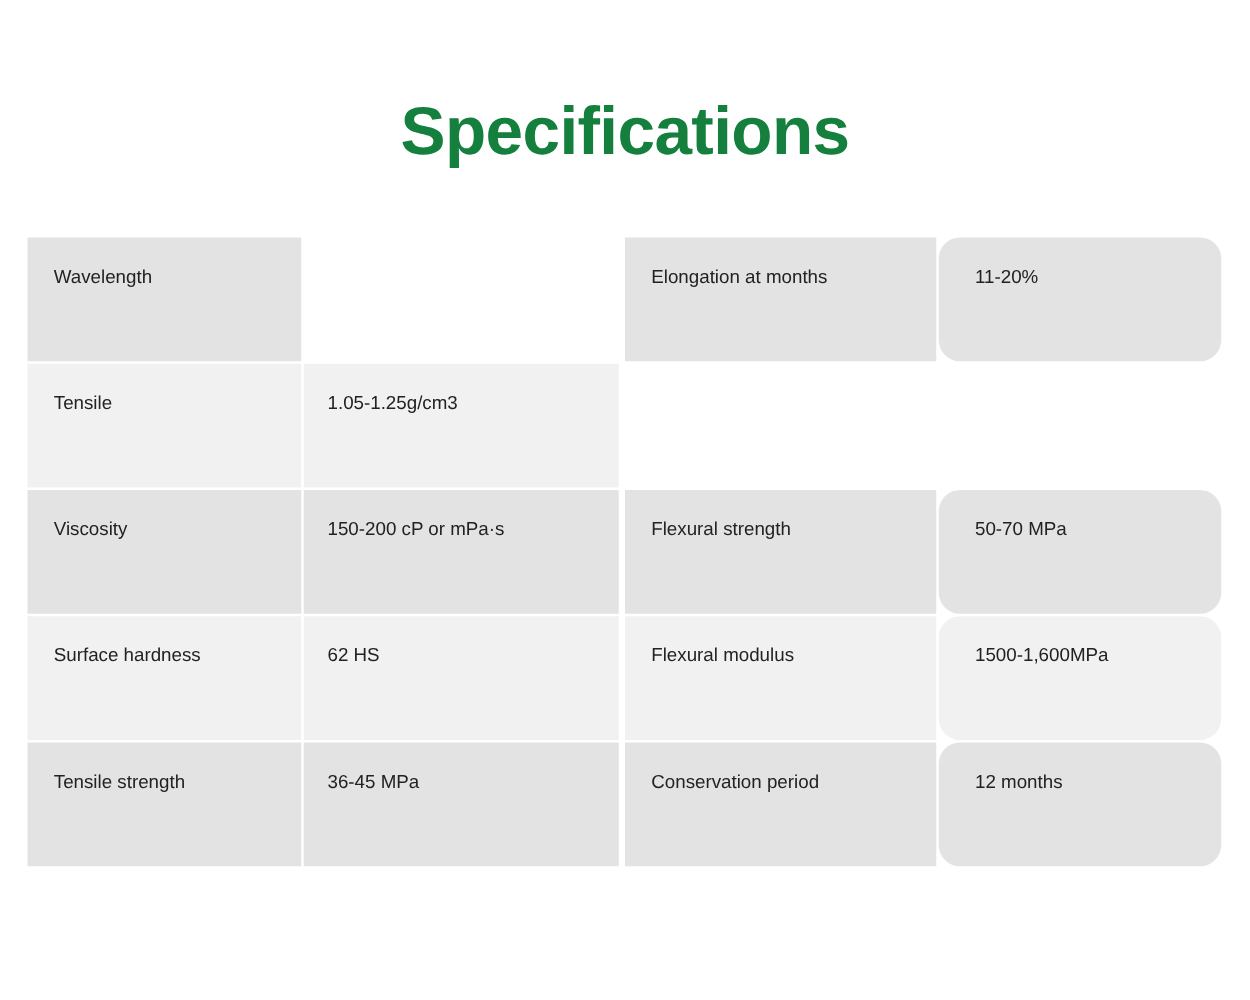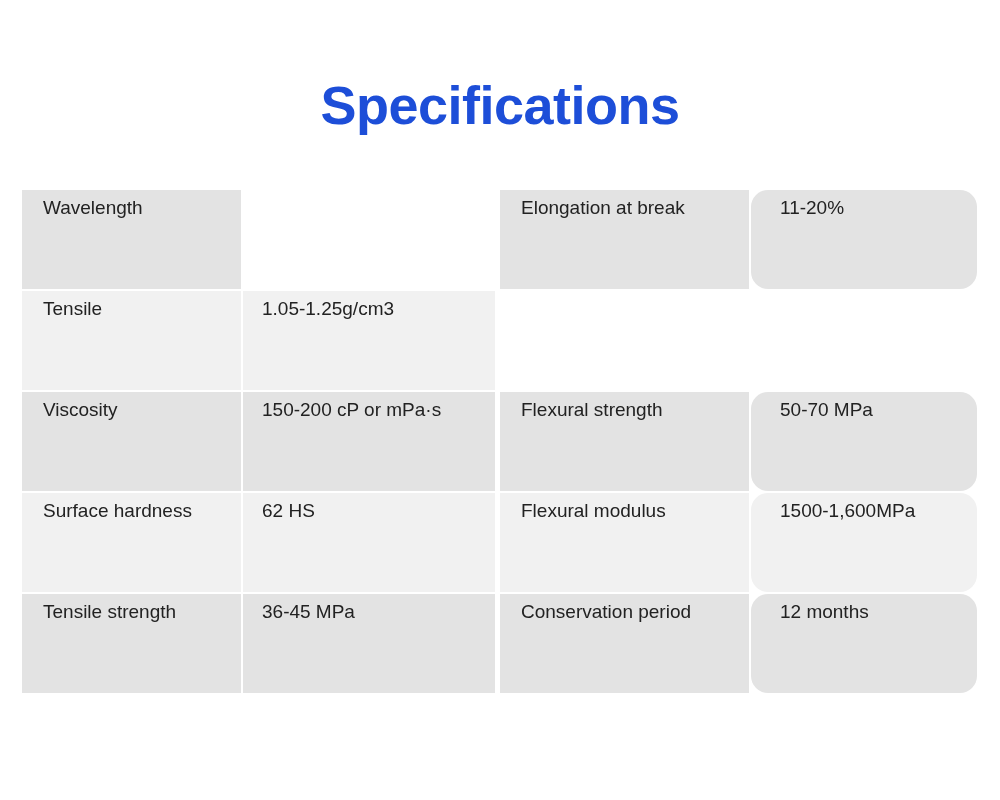--- a/index.html
+++ b/index.html
@@ -22,21 +22,21 @@
   }
 
   .page-title {
     position: absolute;
     top: 76px;
     left: 0;
     width: 1000px;
     text-align: center;
     font-size: 54px;
     font-weight: bold;
-    color: #1d4ed8;
+    color: #15803d;
     letter-spacing: -0.5px;
     line-height: 1.1;
   }
 
   .spec-table {
     position: absolute;
     top: 190px;
     left: 22px;
     width: 955px;
     height: 504px;
@@ -58,22 +58,22 @@
     width: 473px;
     gap: 2px;
   }
 
   .spec-half.right {
     width: 477px;
   }
 
   .cell {
     box-sizing: border-box;
-    padding-top: 7px;
-    font-size: 19px;
+    padding-top: 23px;
+    font-size: 15px;
     color: #222222;
     line-height: 1.2;
     overflow: hidden;
     white-space: nowrap;
   }
 
   .cell-label {
     width: 219px;
     padding-left: 21px;
   }
@@ -105,21 +105,21 @@
 
   <div class="page-title">Specifications</div>
 
   <div class="spec-table">
 
     <div class="spec-row shade-dark">
       <div class="spec-half left">
         <div class="cell cell-label">Wavelength</div>
       </div>
       <div class="spec-half right">
-        <div class="cell cell-label">Elongation at break</div>
+        <div class="cell cell-label">Elongation at months</div>
         <div class="cell cell-value">11-20%</div>
       </div>
     </div>
 
     <div class="spec-row shade-light">
       <div class="spec-half left">
         <div class="cell cell-label">Tensile</div>
         <div class="cell cell-value">1.05-1.25g/cm3</div>
       </div>
     </div>

